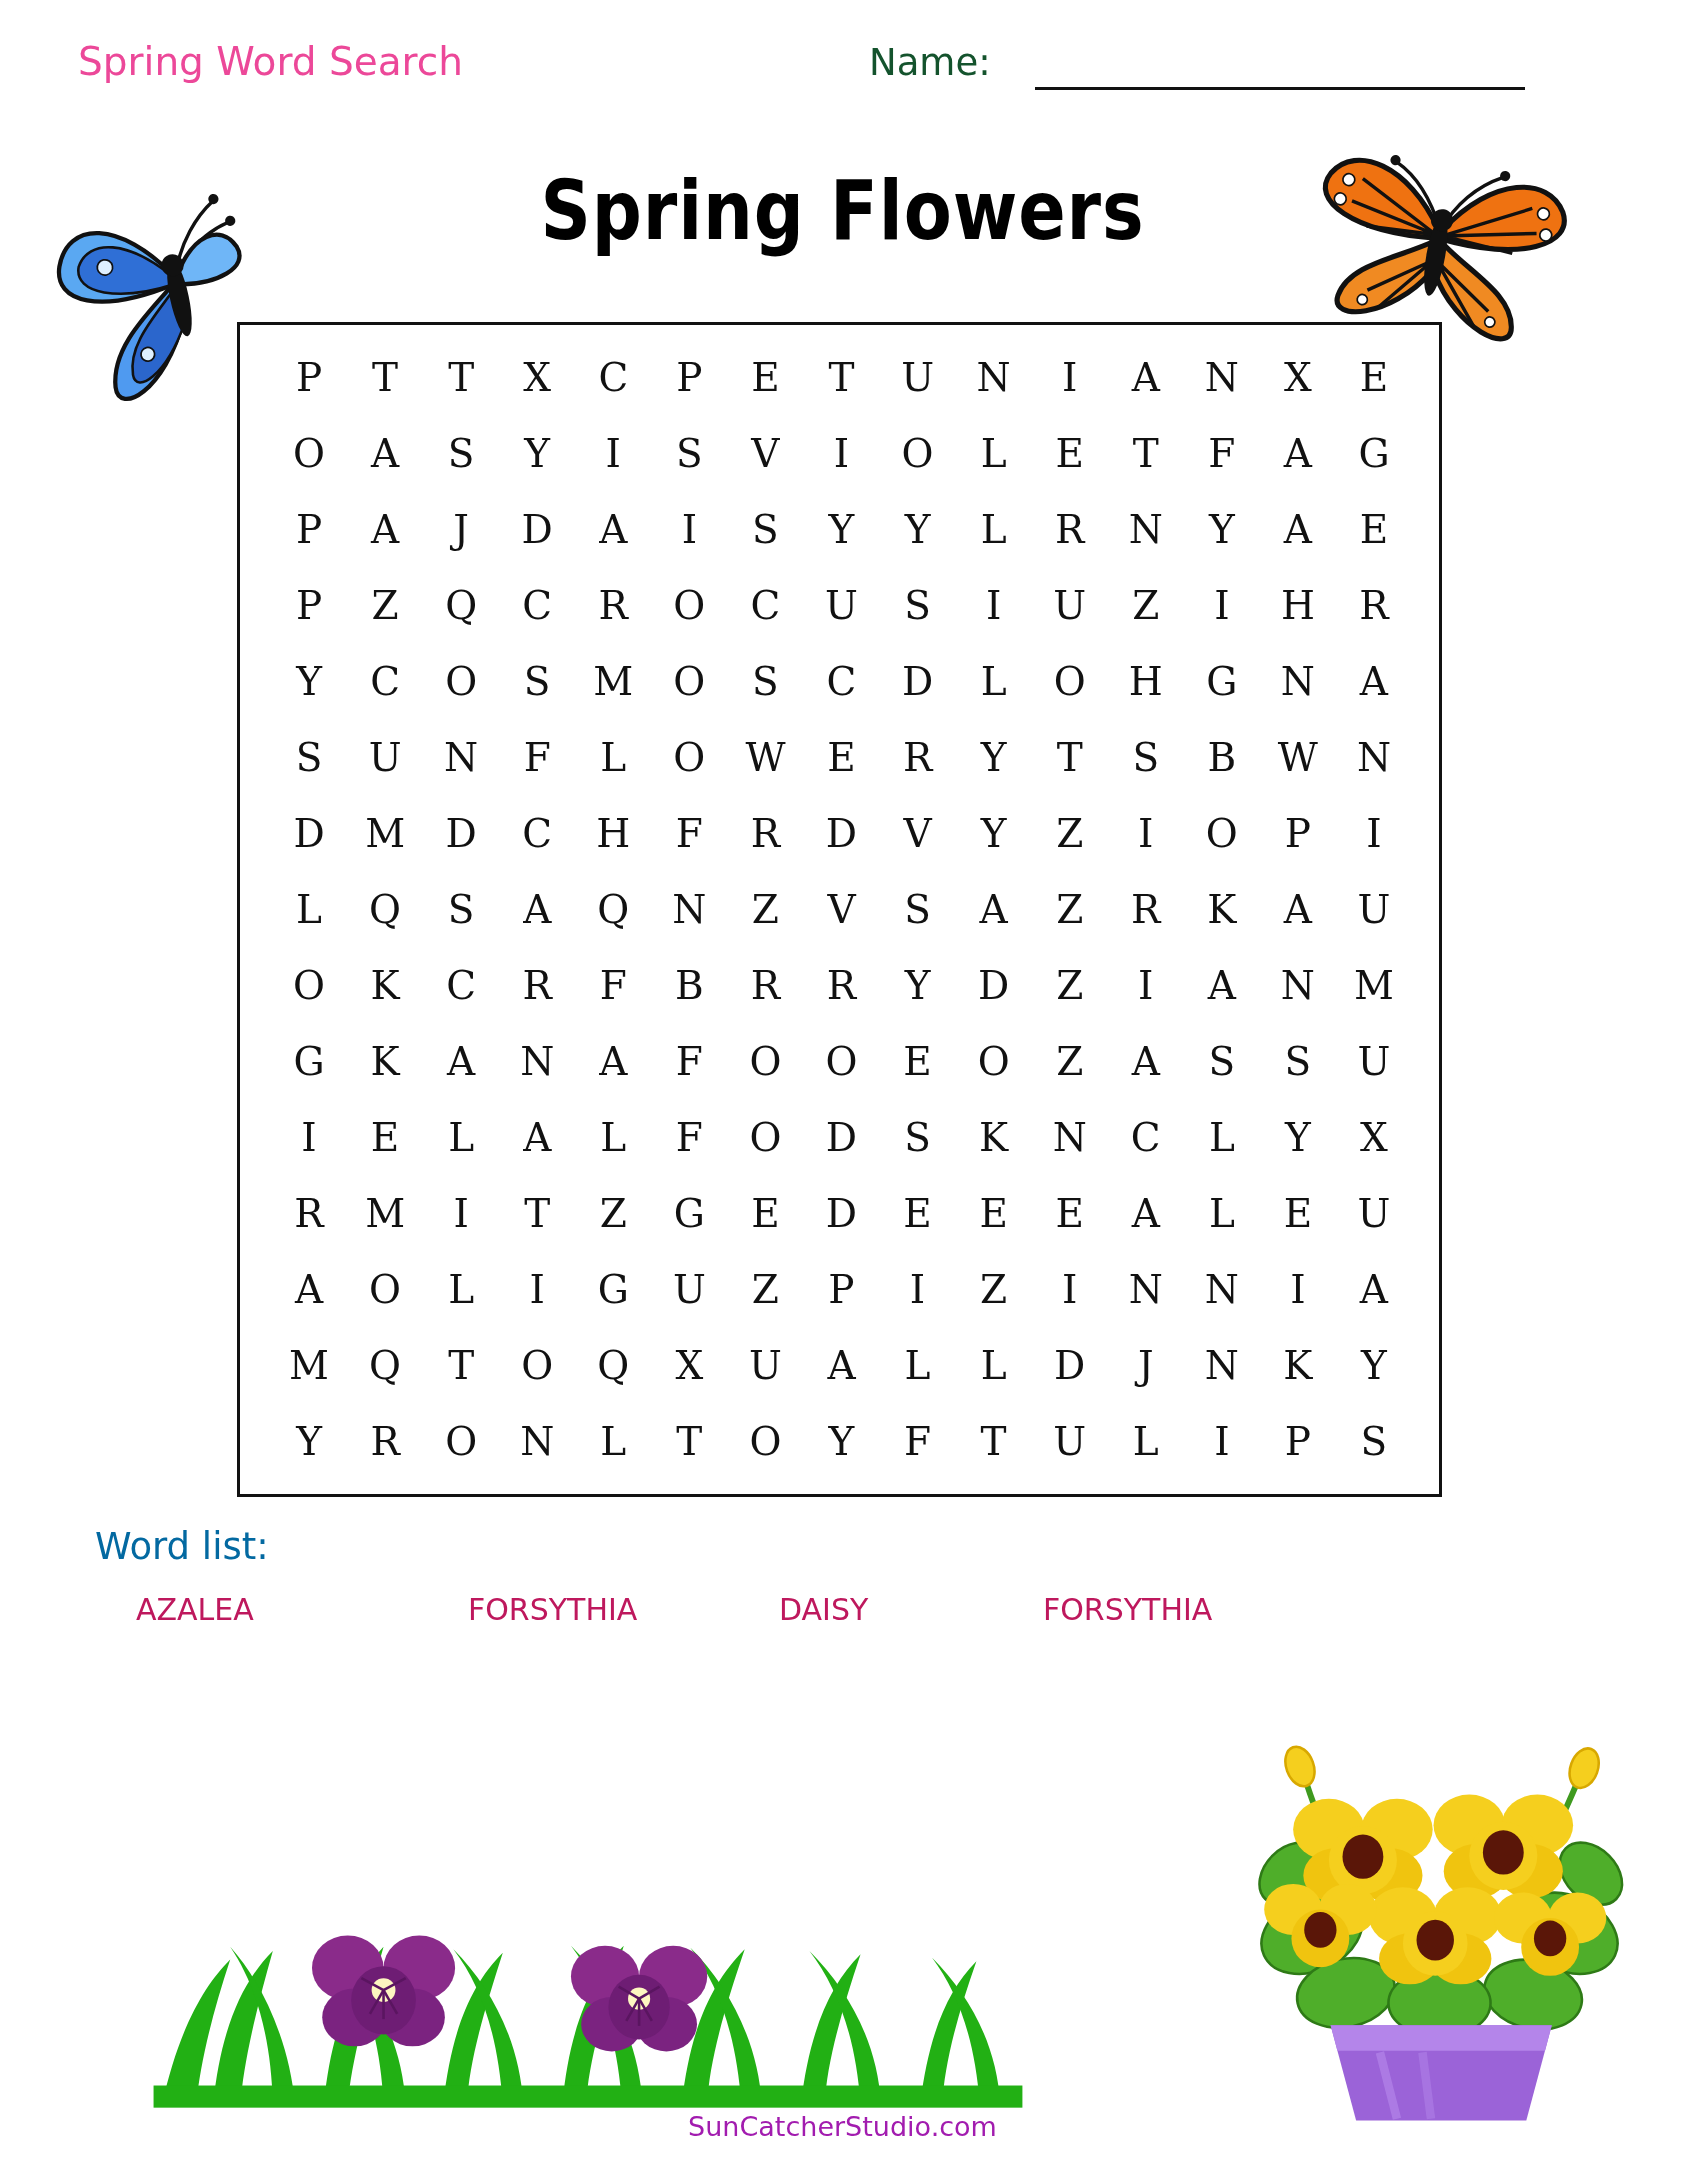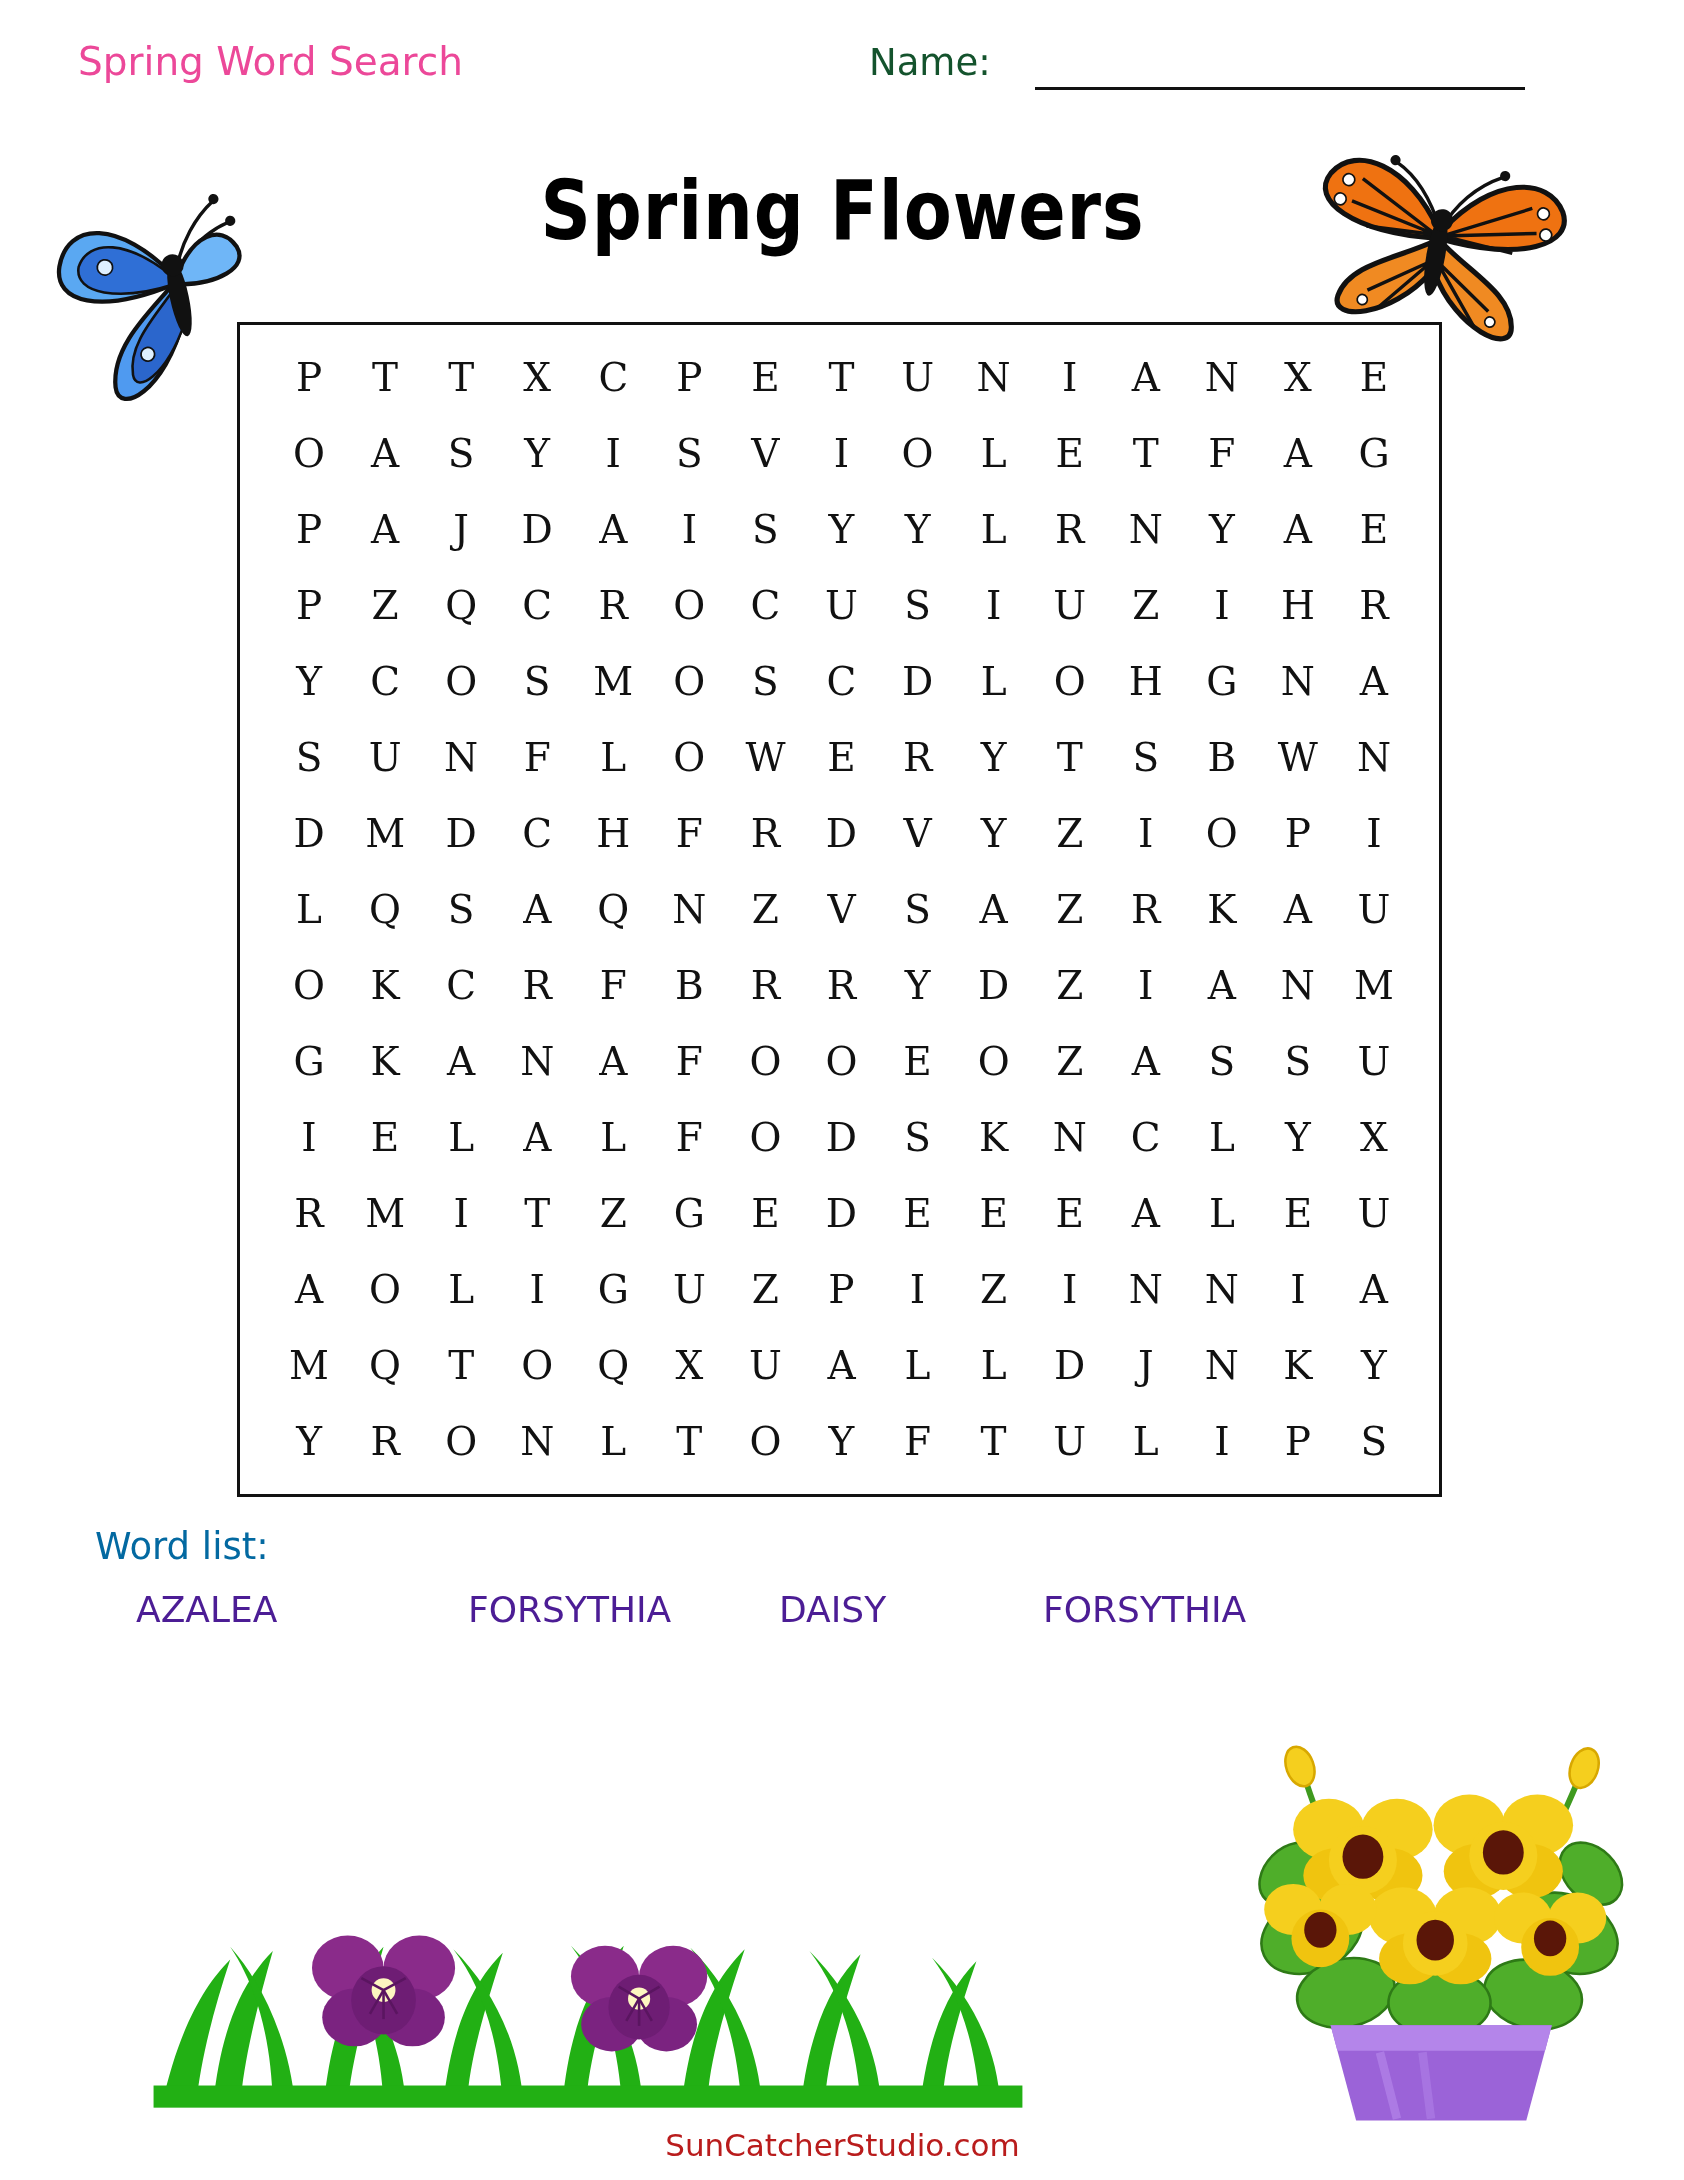--- a/index.html
+++ b/index.html
@@ -111,38 +111,37 @@
   }
   .wordlist {
     position: absolute;
     left: 136px;
     top: 1580px;
     width: 1210px;
     display: grid;
     grid-template-columns: 332px 311px 264px 290px;
     grid-auto-rows: 60px;
     grid-auto-flow: column;
-    font-size: 36px;
-    color: #4c1d95;
+    font-size: 30px;
+    color: #be185d;
   }
   .wordlist div {
     white-space: nowrap;
     line-height: 60px;
   }
 
   
   .footer {
     position: absolute;
     left: 0;
     top: 2111px;
     width: 100%;
     text-align: center;
-    font-size: 31px;
-    color: #b91c1c;
-    margin-top: 16px;
+    font-size: 27px;
+    color: #a21caf;
   }
 
   
   .grass-art {
     position: absolute;
     left: 128px;
     top: 1857px;
     width: 937px;
     height: 256px;
   }

